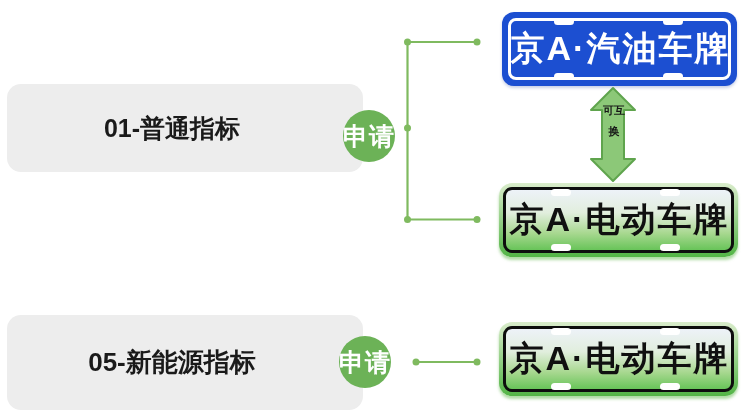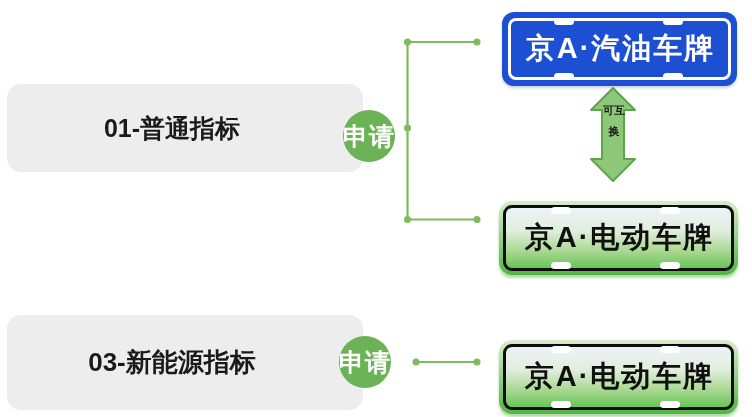--- a/index.html
+++ b/index.html
@@ -42,42 +42,41 @@
   #apply1{left:343px;top:110px;}
   #apply2{left:339px;top:336px;}
   
   #connectors{position:absolute;left:0;top:0;z-index:1;pointer-events:none;}
   .conn{stroke:var(--connector-green);stroke-width:2.2px;fill:none;}
   .conn-dot{fill:var(--connector-green);stroke:none;}
   
   .plate{position:absolute;z-index:2;box-sizing:border-box;}
   .plate .ptext{
     position:absolute;inset:0;display:flex;align-items:center;justify-content:center;
-    font-size:29px;font-weight:bold;letter-spacing:2px;padding-left:2px;
+    font-size:34px;font-weight:bold;letter-spacing:2px;padding-left:2px;
     white-space:nowrap;z-index:4;border-radius:26px;
   }
   .rivet{
     position:absolute;width:20px;height:7px;border-radius:4px;
     background:var(--rivet-white);z-index:5;
   }
   .plate-blue{
     left:502px;top:12px;width:235px;height:74px;border-radius:12px;
     background:var(--plate-blue);
     box-shadow:0 2px 3px rgba(40,70,160,0.25);
   }
   .plate-blue .frame{
     position:absolute;inset:6px;border:3px solid var(--plate-blue-border);
     border-radius:8px;
   }
   .plate-blue .ptext{color:var(--plate-blue-text);}
   .plate-green{
     width:239px;height:74px;border-radius:13px;
     background:linear-gradient(180deg,var(--plate-green-rim-top) 0%,var(--plate-green-rim-bottom) 100%);
     box-shadow:0 3px 3px rgba(110,190,90,0.55);
-    margin-top:18px;
   }
   #plate-elec1{left:499px;top:183px;}
   #plate-elec2{left:499px;top:322px;}
   .plate-green .frame{
     position:absolute;inset:4px;border:3px solid var(--plate-green-border);
     border-radius:9px;
     background:linear-gradient(180deg,var(--plate-green-inner-top) 0%,#e1eedd 38%,#a8d890 72%,var(--plate-green-inner-bottom) 100%);
   }
   .plate-green .ptext{color:var(--plate-green-text);}
   .rv-tl{top:6px;left:52px;} .rv-tr{top:6px;left:161px;}
@@ -135,21 +134,21 @@
   <div class="plate plate-green" id="plate-elec1">
     <div class="frame"></div>
     <span class="rivet rv-tl"></span>
     <span class="rivet rv-tr"></span>
     <span class="rivet rv-bl"></span>
     <span class="rivet rv-br"></span>
     <div class="ptext">京A·电动车牌</div>
   </div>
 
   <div class="graybox" id="box2">
-    <div class="ttl">03-新能源指标</div>
+    <div class="ttl">05-新能源指标</div>
   </div>
 
   <div class="apply" id="apply2">申请</div>
 
   <div class="plate plate-green" id="plate-elec2">
     <div class="frame"></div>
     <span class="rivet rv-tl"></span>
     <span class="rivet rv-tr"></span>
     <span class="rivet rv-bl"></span>
     <span class="rivet rv-br"></span>

